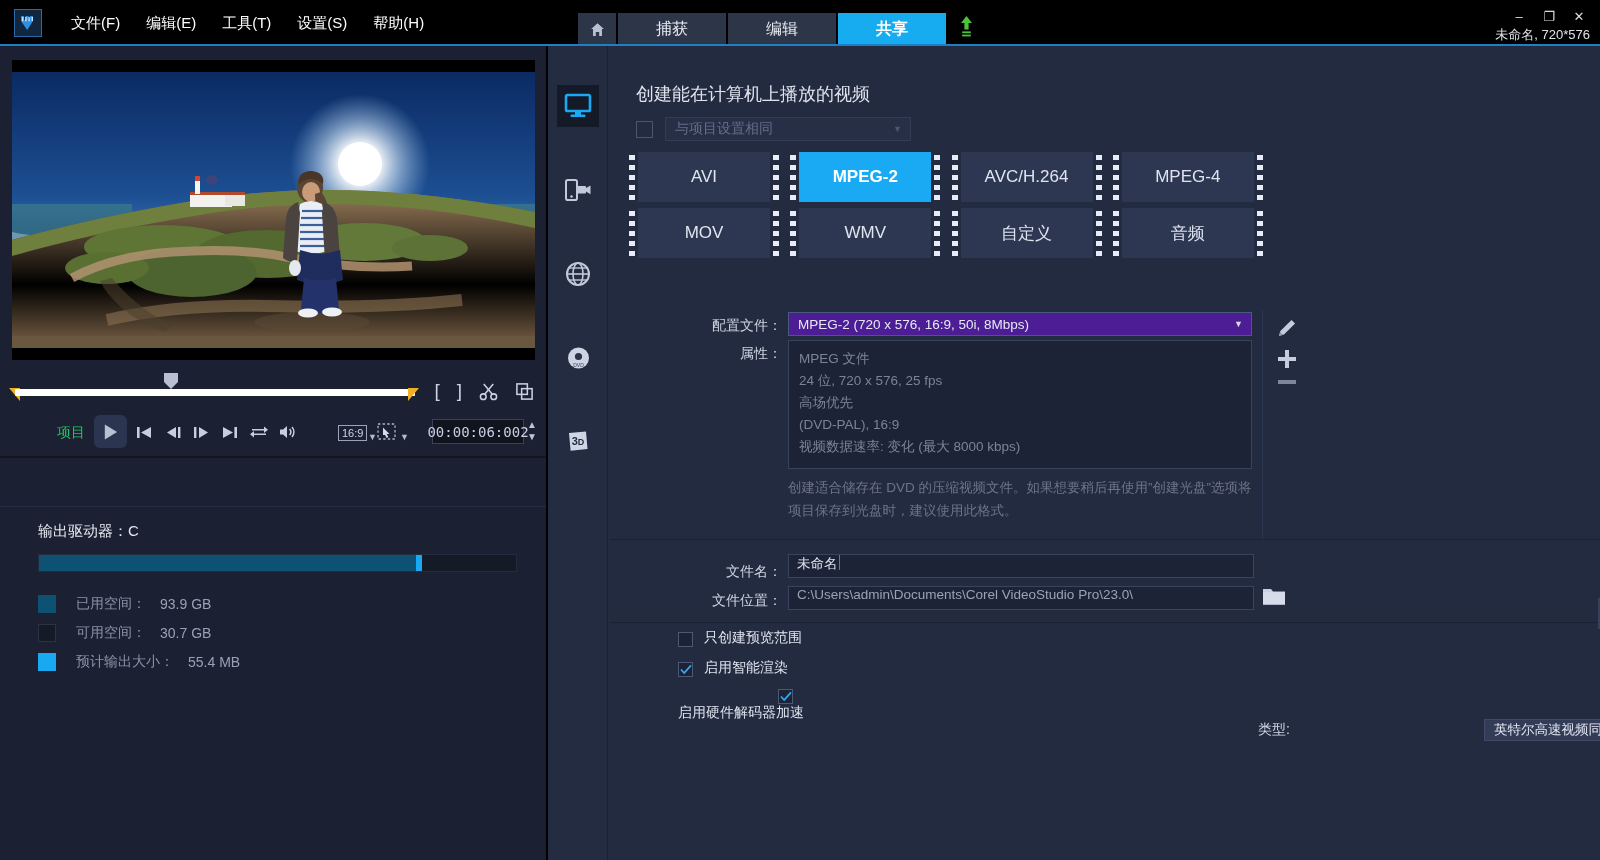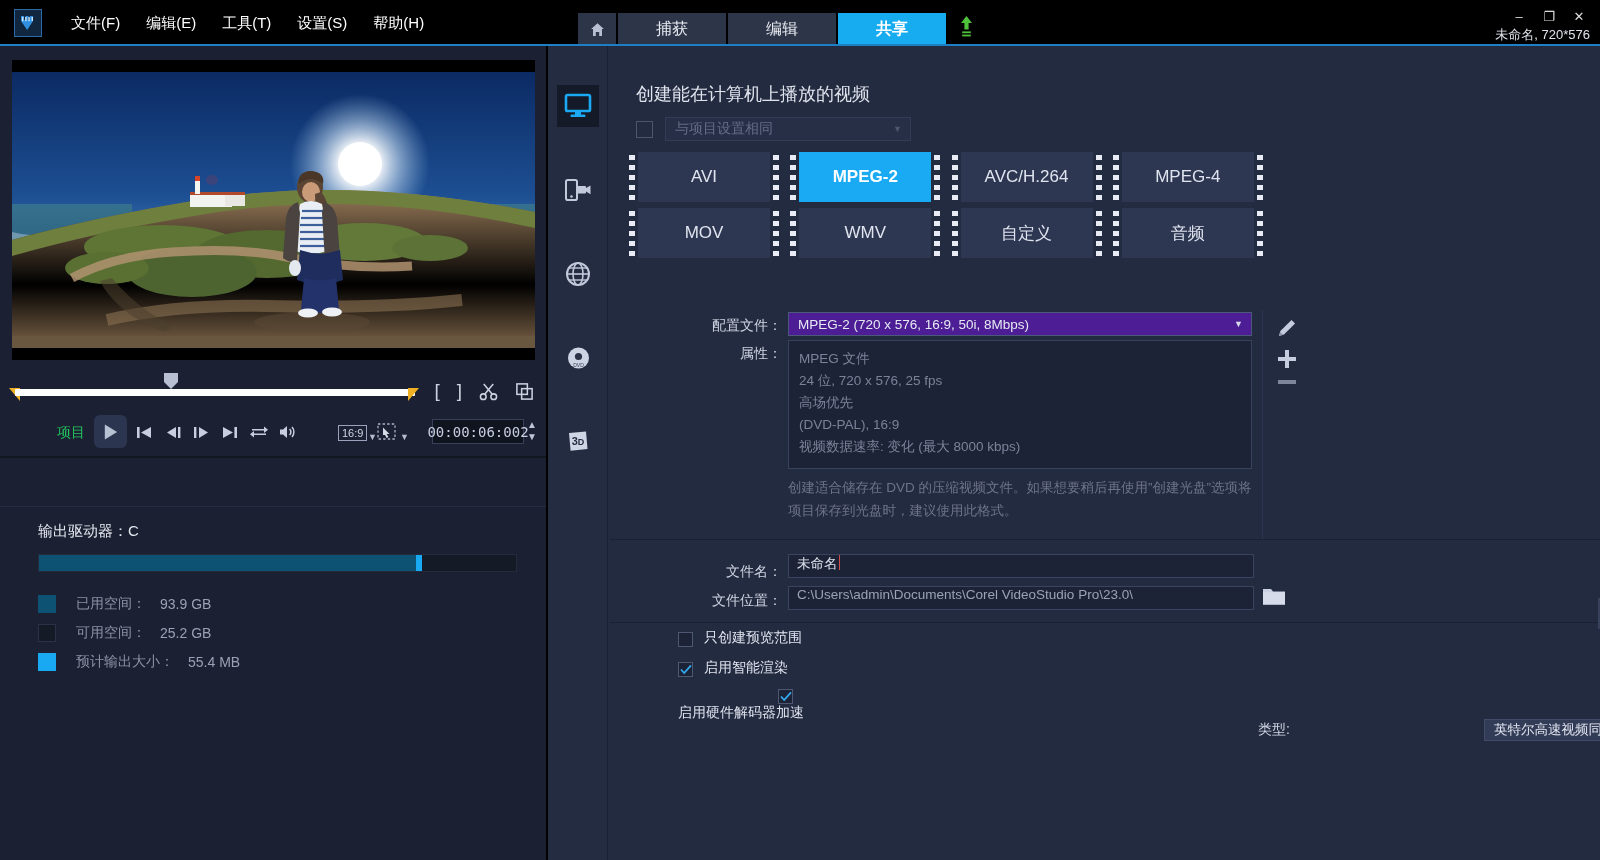--- a/index.html
+++ b/index.html
@@ -441,21 +441,21 @@
     </div>
 
     <div class="legend" style="top:549px">
       <span class="sw" id="sw0" style="background: rgb(13, 82, 114);"></span>
       <span class="legend-txt">已用空间：</span>
       <span class="legend-val">93.9 GB</span>
     </div>
     <div class="legend" style="top:578px">
       <span class="sw" id="sw1" style="background: rgb(21, 26, 39); border: 1px solid rgb(42, 50, 71);"></span>
       <span class="legend-txt">可用空间：</span>
-      <span class="legend-val">25.2 GB</span>
+      <span class="legend-val">30.7 GB</span>
     </div>
     <div class="legend" style="top:607px">
       <span class="sw" id="sw2" style="background: rgb(24, 169, 242);"></span>
       <span class="legend-txt">预计输出大小：</span>
       <span class="legend-val">55.4 MB</span>
     </div>
   </div>
 
   <div class="vdiv"></div>
 

